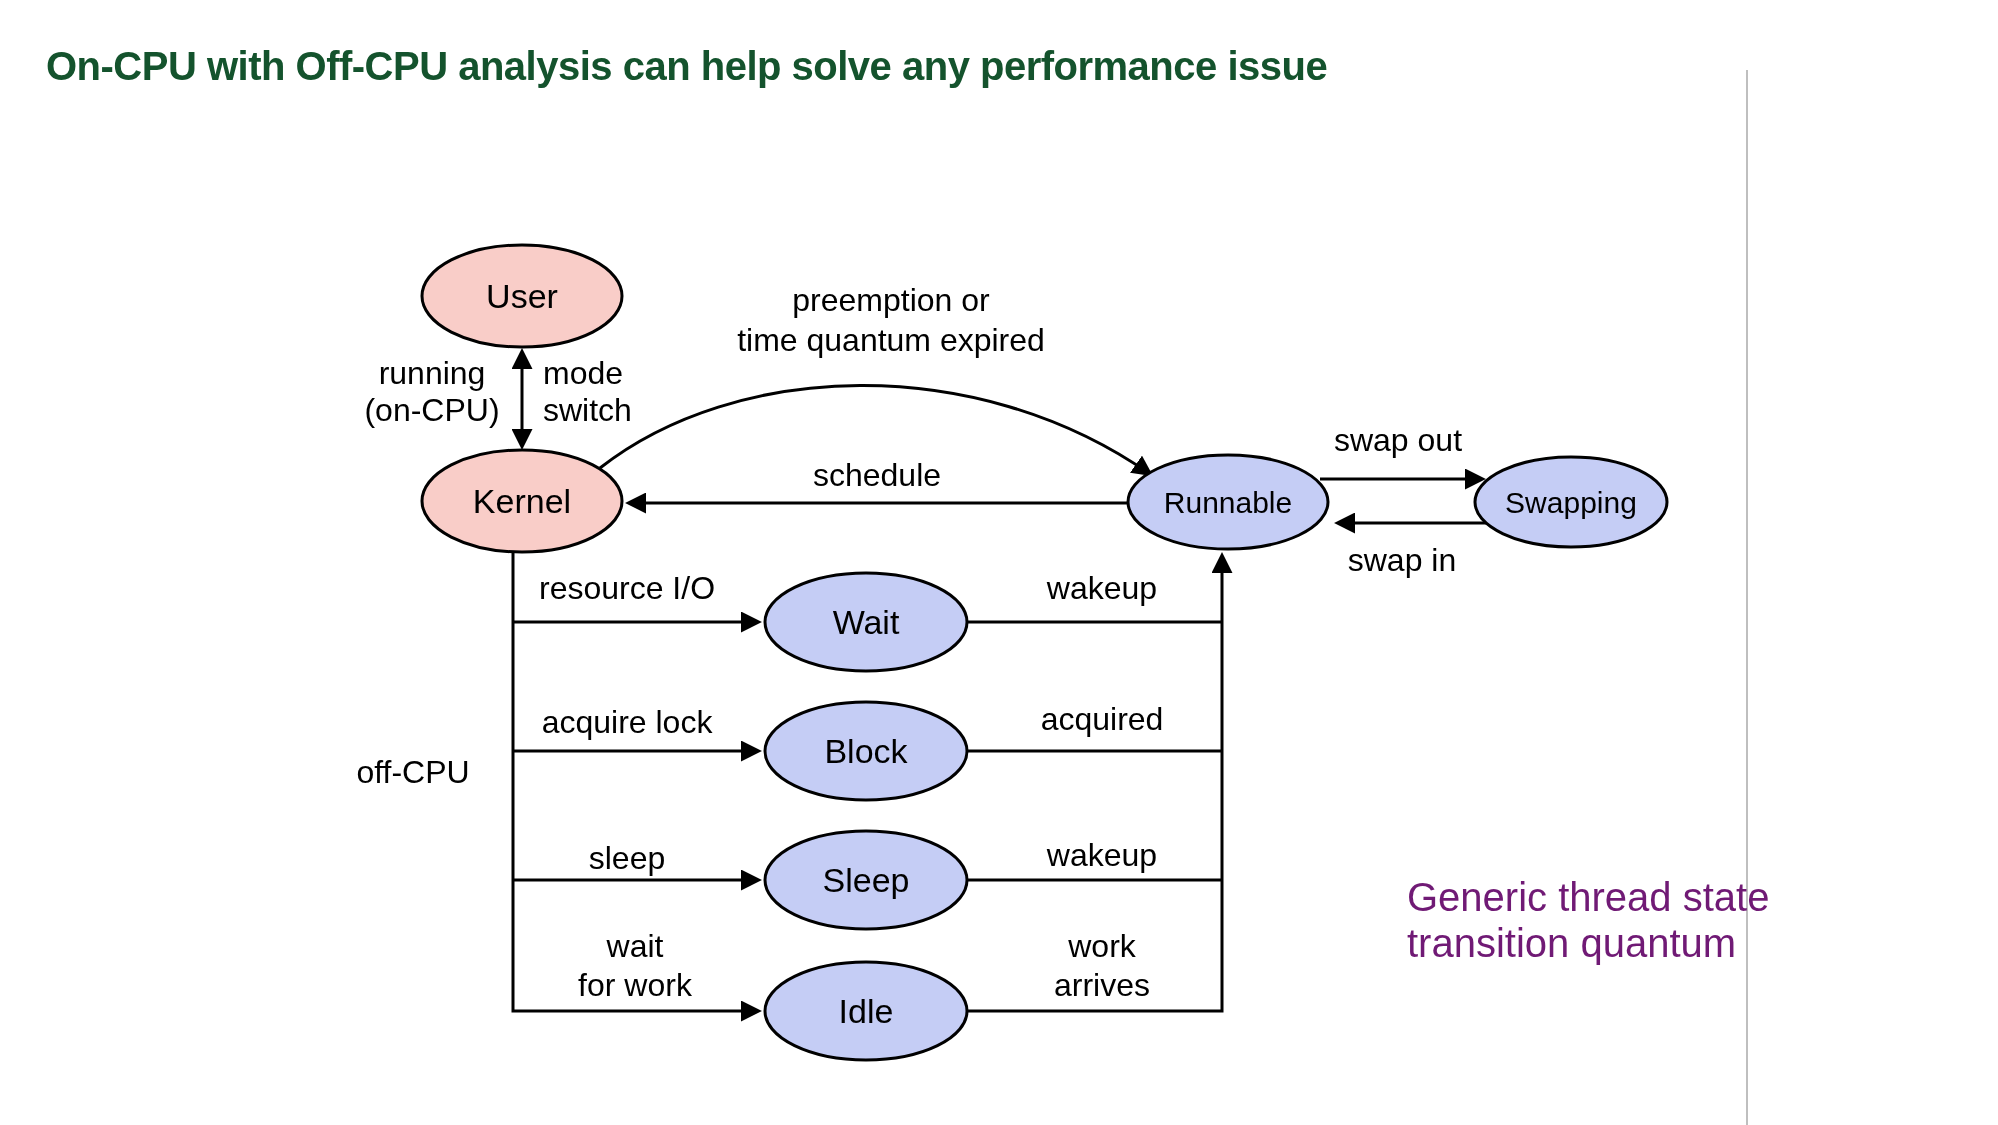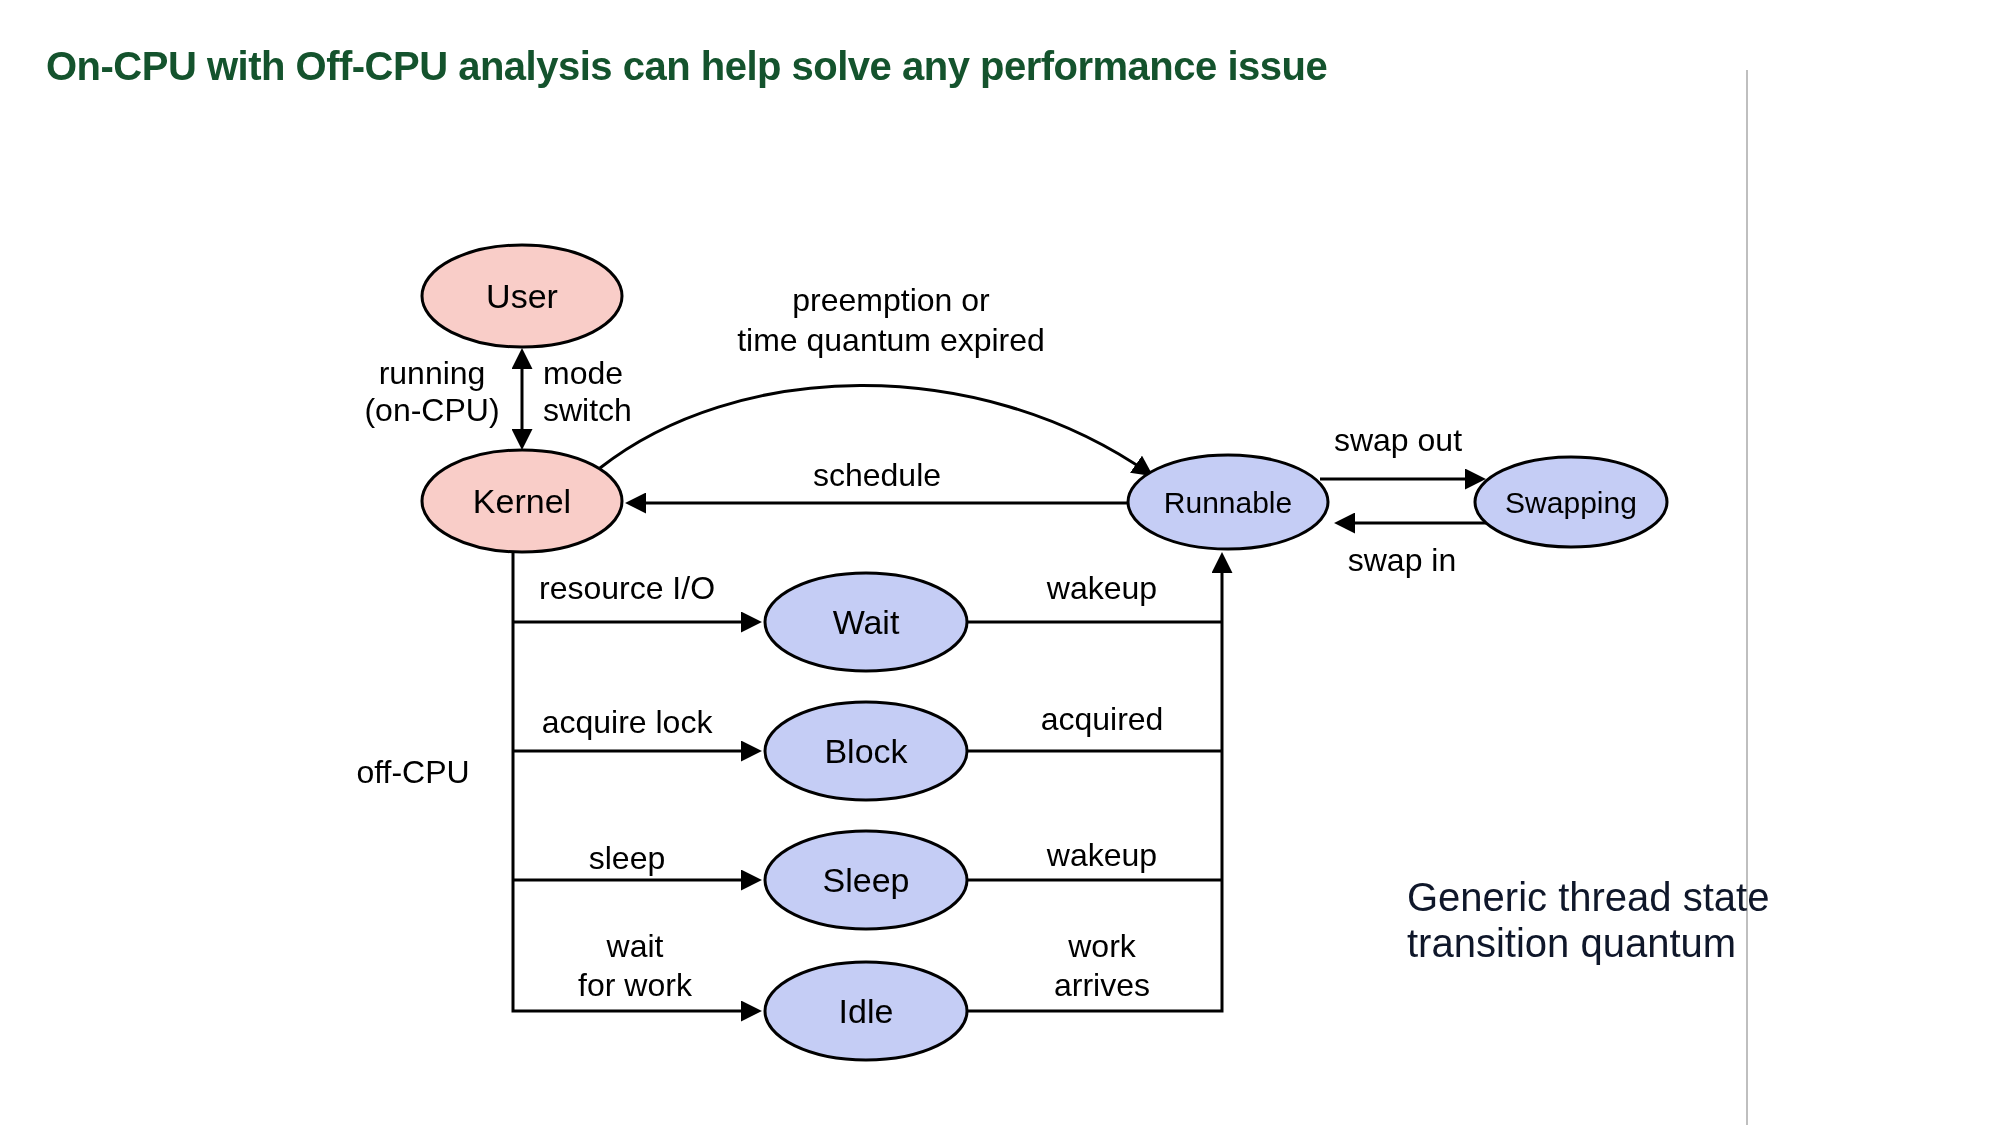--- a/index.html
+++ b/index.html
@@ -14,21 +14,21 @@
     position:absolute;left:46px;top:44px;
     font-size:40px;font-weight:700;color:#14532d;
     letter-spacing:-0.5px;white-space:nowrap;
   }
   .divider{
     position:absolute;left:1746px;top:70px;
     width:2px;height:1055px;background:#bfbfbf;
   }
   .caption{
     position:absolute;left:1407px;top:874px;
-    font-size:40px;color:#0f172a;line-height:46px;white-space:nowrap;
+    font-size:40px;color:#701a75;line-height:46px;white-space:nowrap;
   }
   svg.diagram{position:absolute;left:0;top:0;}
   .edge{stroke:#000;stroke-width:3;fill:none;}
   .node-outline{stroke:#000;stroke-width:3;}
   .dtext{font-family:"Liberation Sans", sans-serif;fill:#000;}
   .node-label-lg{font-size:34px;}
   .node-label-sm{font-size:30px;}
   .edge-label{font-size:32px;}
 </style>
 </head>

